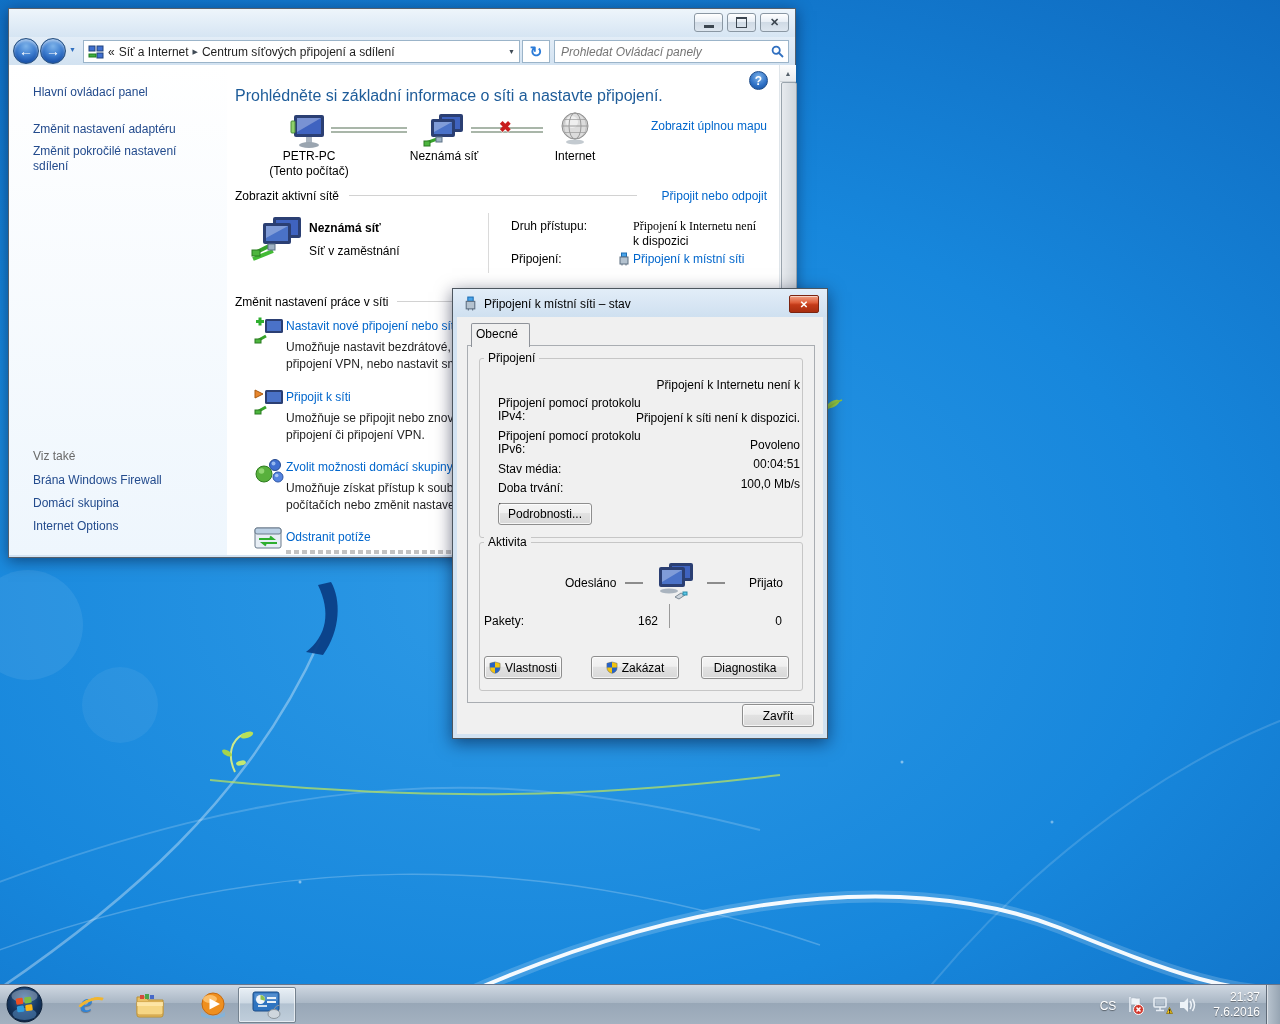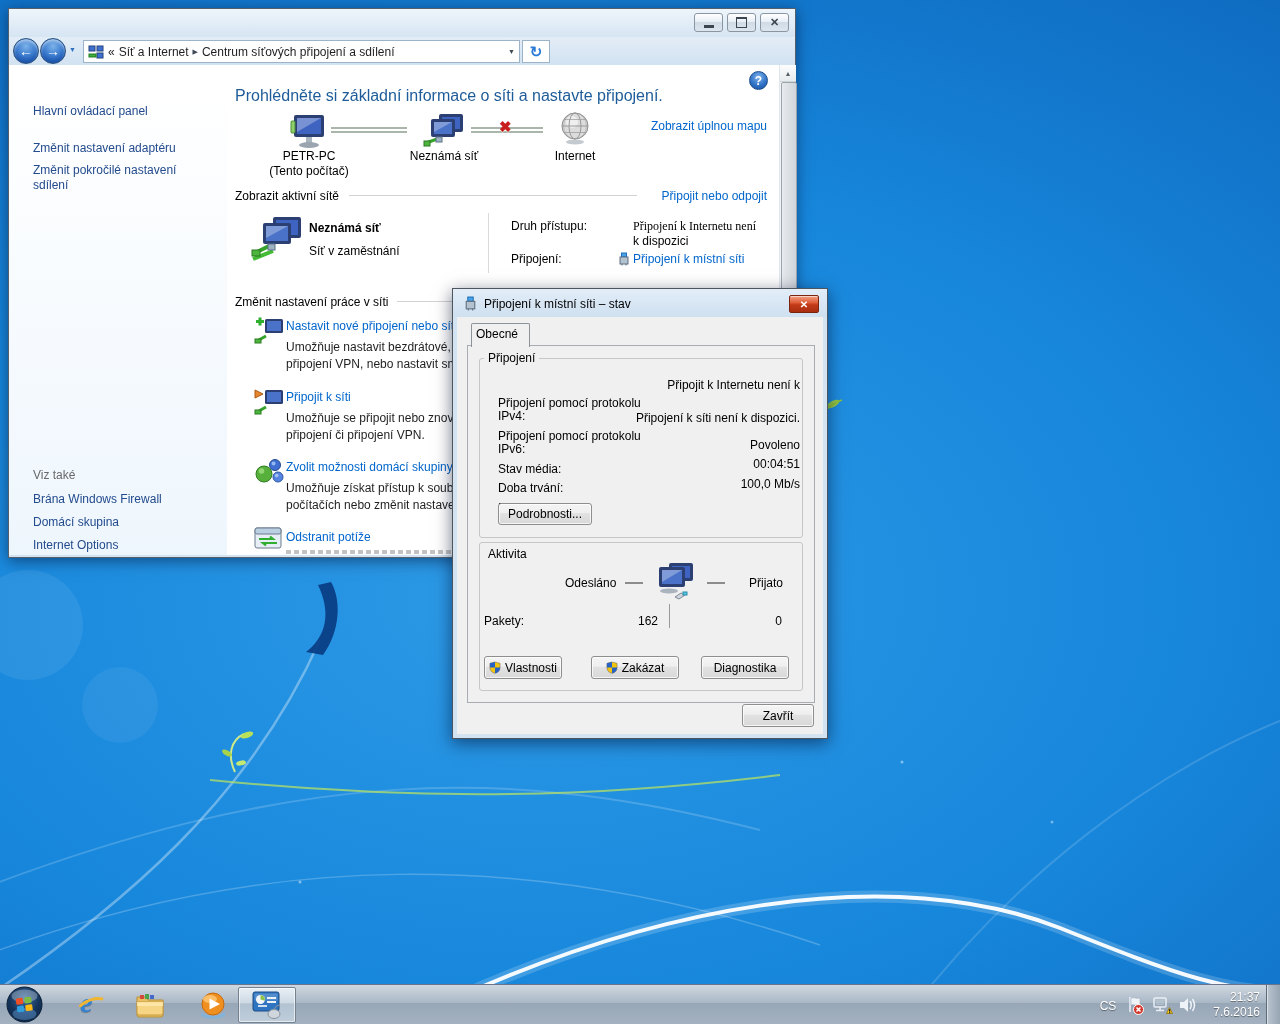--- a/index.html
+++ b/index.html
@@ -26,21 +26,21 @@
       color:#fff;display:flex;align-items:center;justify-content:center;font-weight:bold;font-size:14px;
       box-shadow:inset 0 2px 3px rgba(255,255,255,.55);}
   .field{background:#fff;border:1px solid #9bb4c9;box-sizing:border-box;display:flex;align-items:center;}
   #crumbbar{left:74px;top:3px;width:437px;height:23px;padding:0 4px;gap:4px;}
   #refreshbtn{left:513px;top:3px;width:28px;height:23px;justify-content:center;color:#2c7cd8;font-size:15px;font-weight:bold;}
   #searchbox{left:545px;top:3px;width:235px;height:23px;padding:0 4px;}
   #searchbox input{flex:1;border:none;outline:none;font:italic 12px "Liberation Sans",sans-serif;color:#8a8a8a;background:transparent;}
   .crumbtxt{white-space:nowrap;color:#1f1f1f;}
   .tinyarrow{font-size:7px;color:#3f4a55;}
   #body{left:0;top:56px;right:0;bottom:2px;background:#fff;}
-  #sidebar{left:0;top:0;width:218px;bottom:0;background:linear-gradient(180deg,#ffffff,#eef6fd);margin-top:19px;}
+  #sidebar{left:0;top:0;width:218px;bottom:0;background:linear-gradient(180deg,#ffffff,#eef6fd);}
   #content{left:218px;top:0;right:16px;bottom:0;background:#fff;}
   #vscroll{right:0;top:0;width:16px;bottom:0;background:#f1f4f7;border-left:1px solid #dfe5ea;box-sizing:border-box;}
   .scrollarrow{width:16px;height:16px;display:flex;align-items:center;justify-content:center;
       background:linear-gradient(#fdfdfd,#e8ebee);border-bottom:1px solid #cfd4d9;color:#55606a;font-size:7px;}
   #thumb{left:1px;top:17px;width:14px;height:336px;border:1px solid #9aa4ad;border-radius:2px;
       background:linear-gradient(90deg,#e7eaee,#cfd5db);}
   .heading{font-size:16px;color:#1e5c99;}
   .conn-dbl{height:6px;border-top:2px solid #a9b6a9;border-bottom:2px solid #a9b6a9;box-sizing:border-box;}
   .maplabel{text-align:center;line-height:15px;}
   .sechdr{color:#000;}
@@ -142,20 +142,27 @@
         <span class="tinyarrow">▶</span>
         <span class="crumbtxt">Centrum síťových připojení a sdílení</span>
         <span style="flex:1"></span>
         <span class="tinyarrow">▼</span>
       </div>
 
       <div id="refreshbtn" class="field abs">
         <span>↻</span>
       </div>
 
+      <div id="searchbox" class="field abs">
+        <input placeholder="Prohledat Ovládací panely" style="">
+        <svg width="13" height="13" viewBox="0 0 13 13">
+          <circle cx="5.2" cy="5.2" r="3.6" fill="none" stroke="#2f6fc0" stroke-width="1.8"></circle>
+          <line x1="8" y1="8" x2="12" y2="12" stroke="#2f6fc0" stroke-width="1.8"></line>
+        </svg>
+      </div>
     </div>
 
     <div id="body" class="abs">
 
       <div id="sidebar" class="abs">
         <div class="abs slnk" style="left:24px;top:20px;">Hlavní ovládací panel</div>
         <div class="abs slnk" style="left:24px;top:57px;">Změnit nastavení adaptéru</div>
         <div class="abs slnk" style="left:24px;top:79px;width:170px;line-height:15px;">Změnit pokročilé nastavení sdílení</div>
         <div class="abs" style="left:24px;top:384px;color:#696969;">Viz také</div>
         <div class="abs slnk" style="left:24px;top:408px;">Brána Windows Firewall</div>
@@ -308,41 +315,41 @@
     <div id="dlgclient" class="abs"></div>
 
     <div class="abs tab" style="left:18px;top:34px;">Obecné</div>
     <div class="abs tabpage" style="left:14px;top:56px;width:346px;height:356px;"></div>
 
     <div class="abs grpbox" style="left:26px;top:69px;width:322px;height:178px;"></div>
     <span class="abs grplabel" style="left:31px;top:62px;">Připojení</span>
 
     <div class="abs dlglabel" style="left:45px;top:83px;">Připojení pomocí protokolu</div>
     <div class="abs dlglabel" style="left:45px;top:96px;">IPv4:</div>
-    <div class="abs dlgval" style="left:170px;top:89px;width:177px;">Připojit k Internetu není k</div>
+    <div class="abs dlgval" style="left:170px;top:89px;width:177px;">Připojení k Internetu není k</div>
 
     <div class="abs dlglabel" style="left:45px;top:116px;">Připojení pomocí protokolu</div>
     <div class="abs dlglabel" style="left:45px;top:129px;">IPv6:</div>
     <div class="abs dlgval" style="left:170px;top:122px;width:177px;">Připojení k síti není k dispozici.</div>
 
     <div class="abs dlglabel" style="left:45px;top:149px;">Stav média:</div>
     <div class="abs dlgval" style="left:230px;top:149px;width:117px;">Povoleno</div>
 
     <div class="abs dlglabel" style="left:45px;top:168px;">Doba trvání:</div>
     <div class="abs dlgval" style="left:230px;top:168px;width:117px;">00:04:51</div>
 
     <div class="abs dlglabel" style="left:45px;top:188px;">Rychlost:</div>
     <div class="abs dlgval" style="left:230px;top:188px;width:117px;">100,0 Mb/s</div>
 
     <div class="abs btn" style="left:45px;top:214px;width:94px;height:22px;">
       <span>Podrobnosti...</span>
     </div>
 
     <div class="abs grpbox" style="left:26px;top:253px;width:322px;height:147px;"></div>
-    <span class="abs grplabel" style="left:31px;top:246px;margin-top:12px;">Aktivita</span>
+    <span class="abs grplabel" style="left:31px;top:246px;">Aktivita</span>
 
     <div class="abs" style="left:112px;top:287px;">Odesláno</div>
     <div class="abs dash" style="left:172px;top:293px;width:18px;"></div>
     <svg class="abs" style="left:196px;top:272px;" width="46" height="46" viewBox="0 0 46 46">
       <rect x="20" y="2" width="24" height="18" rx="2" fill="#2b3f73"></rect>
       <rect x="23" y="5" width="18" height="12" fill="#3f63c0"></rect>
       <rect x="10" y="6" width="26" height="20" rx="2" fill="#2b3f73"></rect>
       <rect x="13" y="9" width="20" height="14" fill="#4a72c8"></rect>
       <polygon points="13,9 33,9 13,21" fill="#ffffff" opacity="0.3"></polygon>
       <ellipse cx="20" cy="30" rx="9" ry="2.5" fill="#aab4bf"></ellipse>

